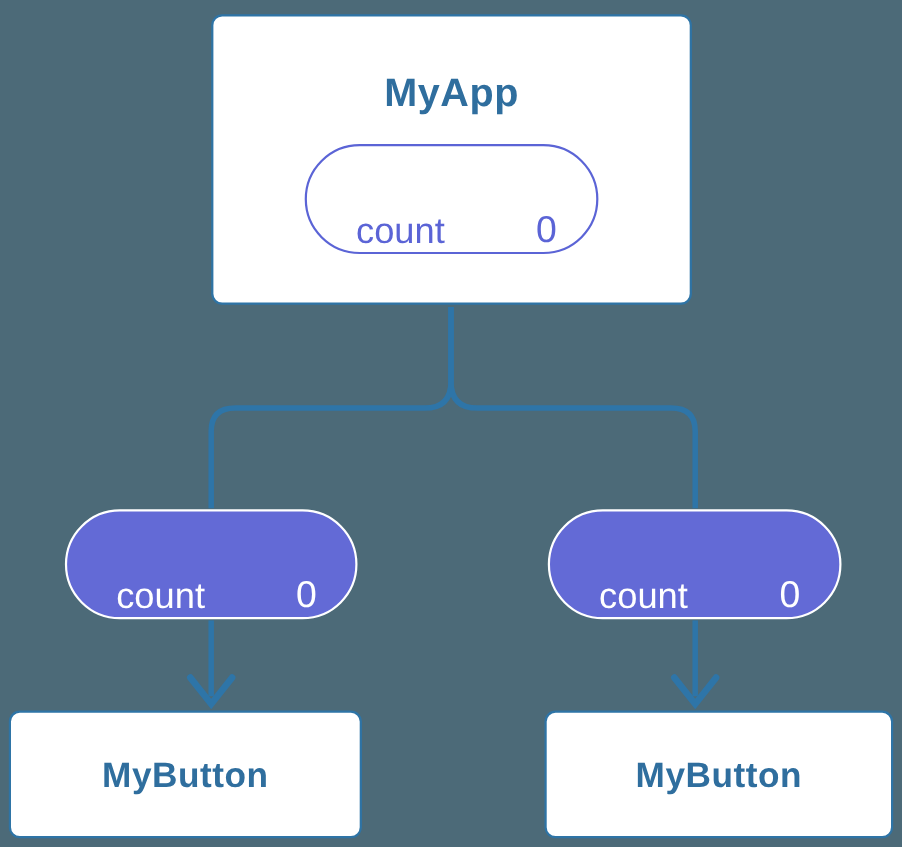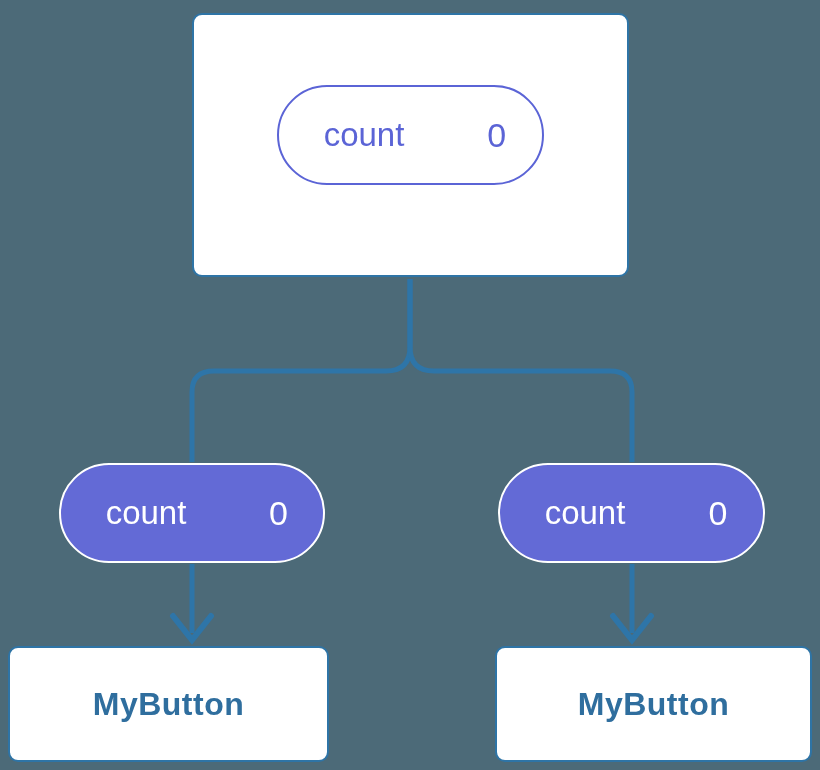--- a/index.html
+++ b/index.html
@@ -50,21 +50,21 @@
   .card-title{
     font-size:36px;
     font-weight:700;
     line-height:46px;
     color:var(--card-text);
     letter-spacing:0.5px;
   }
   .card-root .pill{margin-top:24px;}
   .pill{
     display:flex;
-    align-items:center;
+    align-items:flex-end;
     border-radius:60px;
     overflow:hidden;
   }
   .pill-outline{
     width:267px;height:100px;
     background:var(--card-bg);
     border:2.5px solid var(--purple-outline);
     color:var(--purple-outline);
   }
   .pill-outline .pill-divider{background:var(--purple-outline);width:2.5px;}
@@ -104,20 +104,21 @@
   <svg class="connector-layer" viewBox="0 0 820 770">
     <path class="branch" d="M410 279 L410 347 Q410 371 386 371 L214 371 Q192 371 192 392 L192 462"></path>
     <path class="branch" d="M410 279 L410 347 Q410 371 434 371 L610 371 Q632 371 632 392 L632 462"></path>
     <path class="arrow-shaft" d="M192 564 L192 633"></path>
     <path class="arrow-head" d="M173 616 L192 640 L211 616"></path>
     <path class="arrow-shaft" d="M632 564 L632 633"></path>
     <path class="arrow-head" d="M613 616 L632 640 L651 616"></path>
   </svg>
 
   <div class="component-card card-root">
+    <div class="card-title">MyApp</div>
     <div class="pill pill-outline">
       <div class="pill-name">count</div>
       <div class="pill-divider"></div>
       <div class="pill-value">0</div>
     </div>
   </div>
 
   <div class="pill pill-filled pill-left-1">
     <div class="pill-name">count</div>
     <div class="pill-divider"></div>

